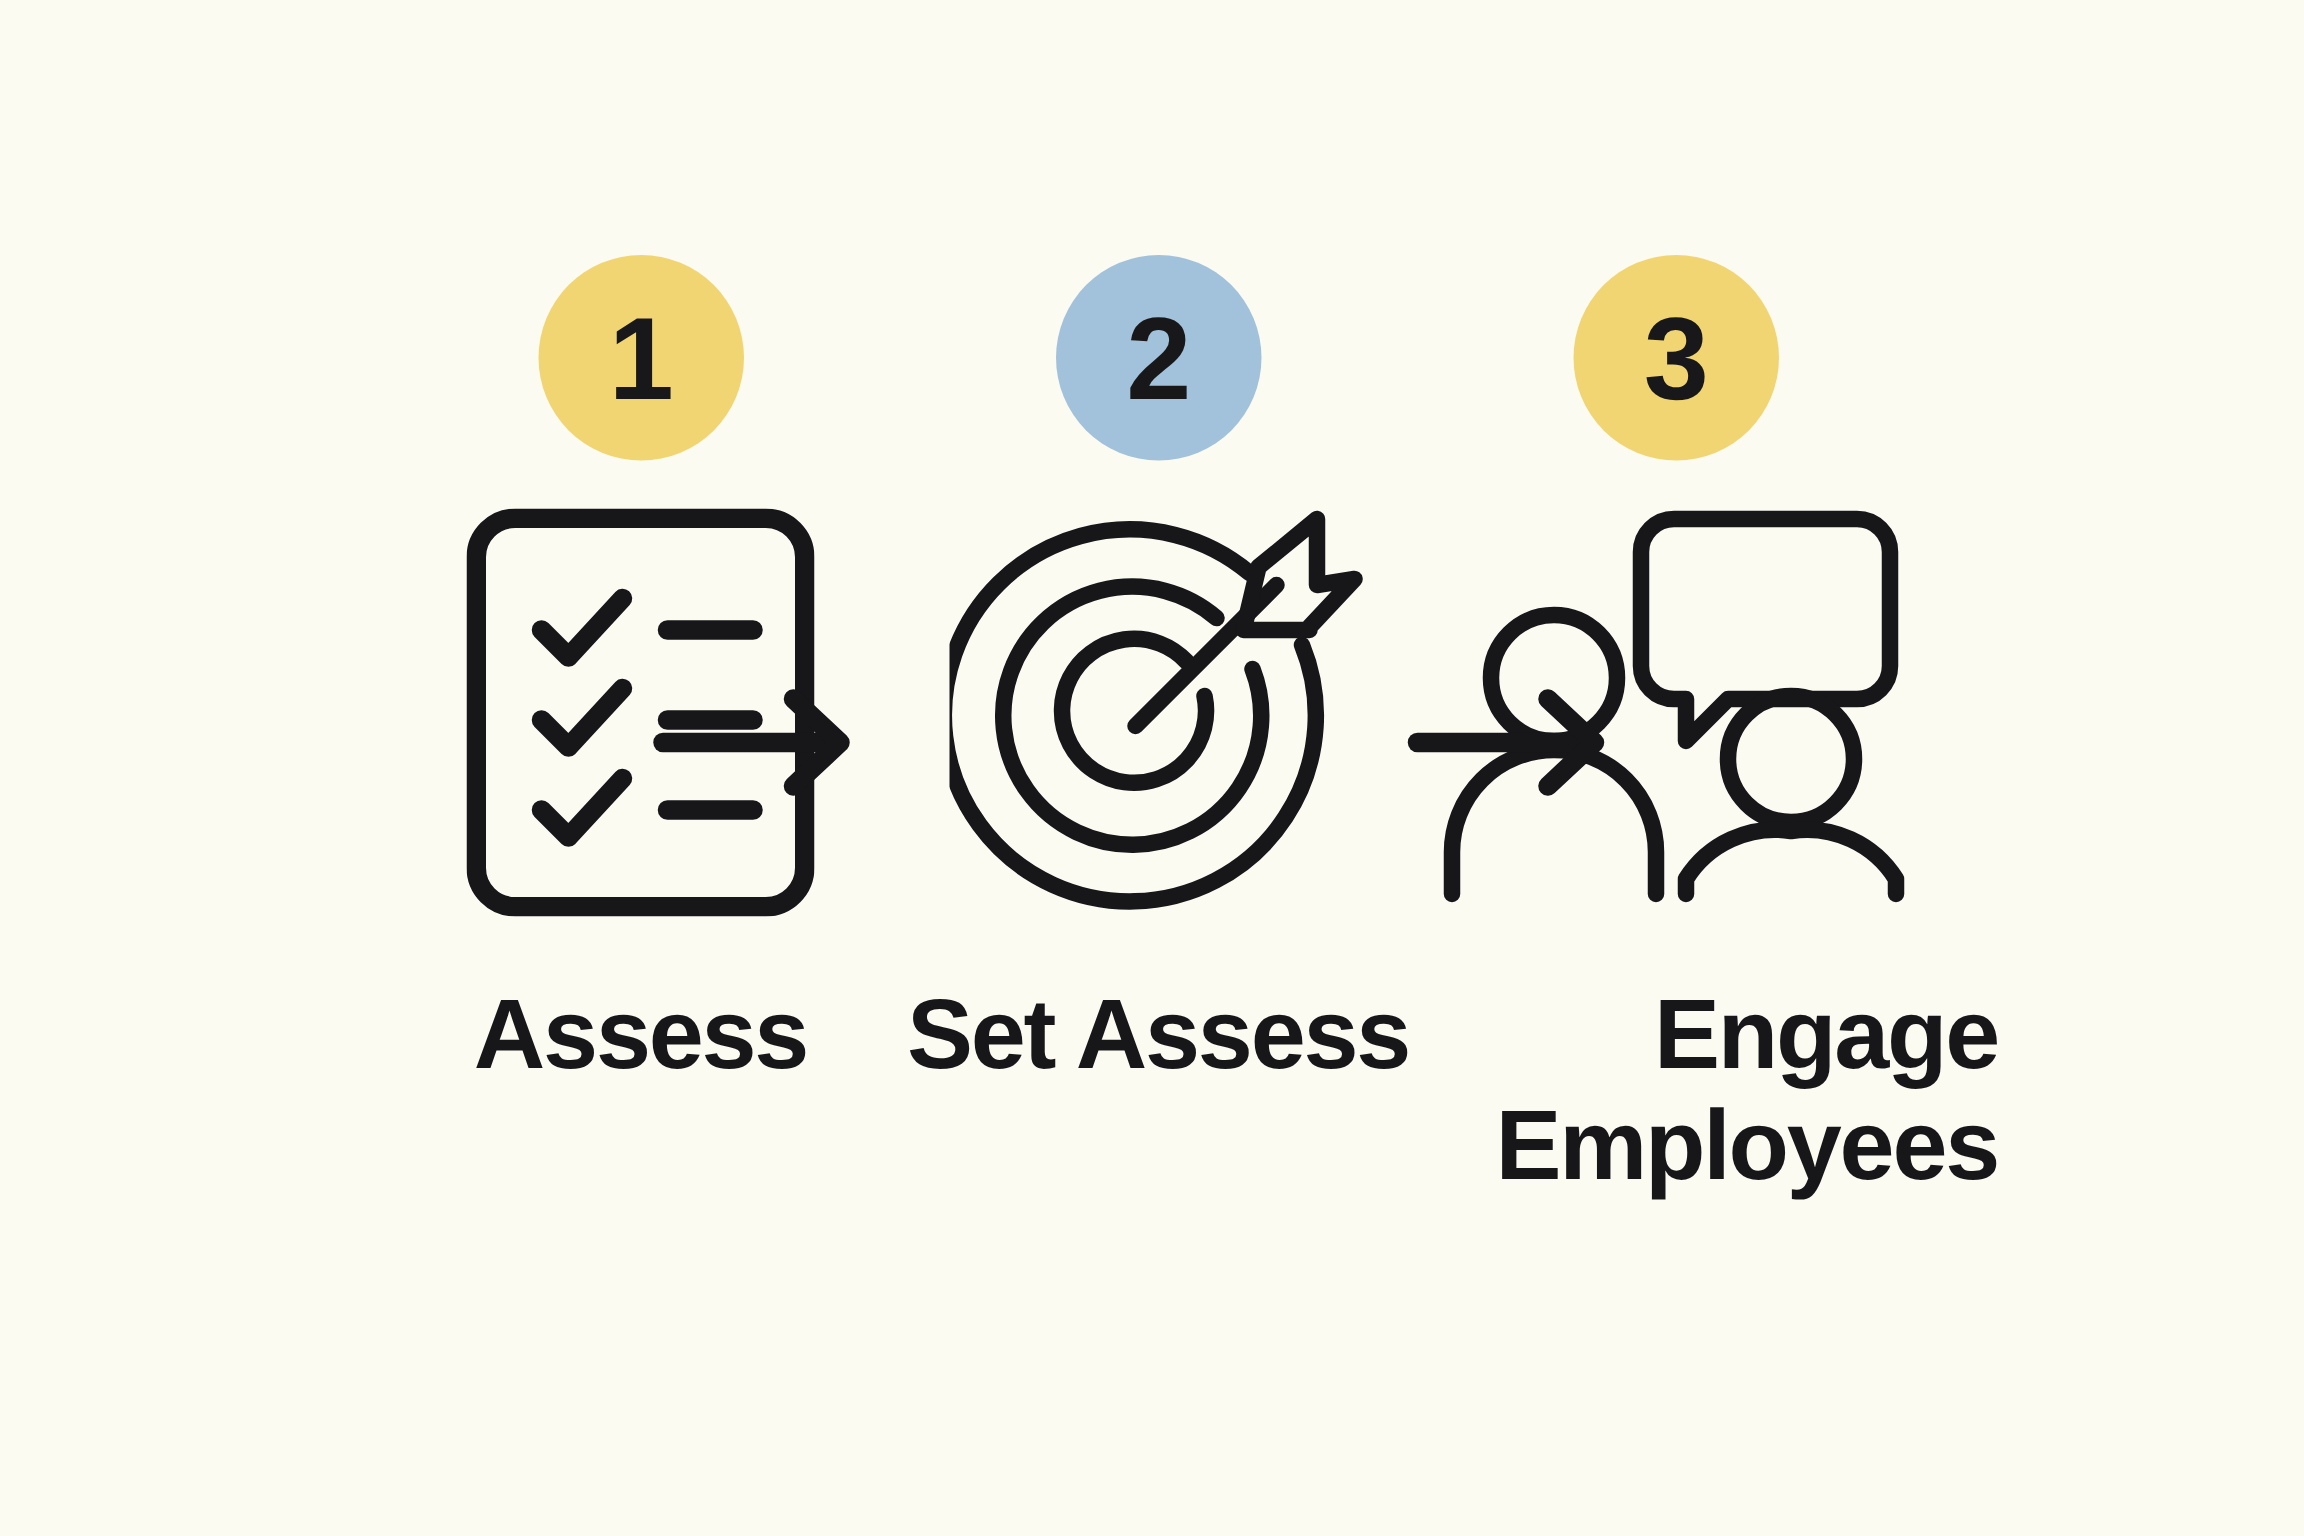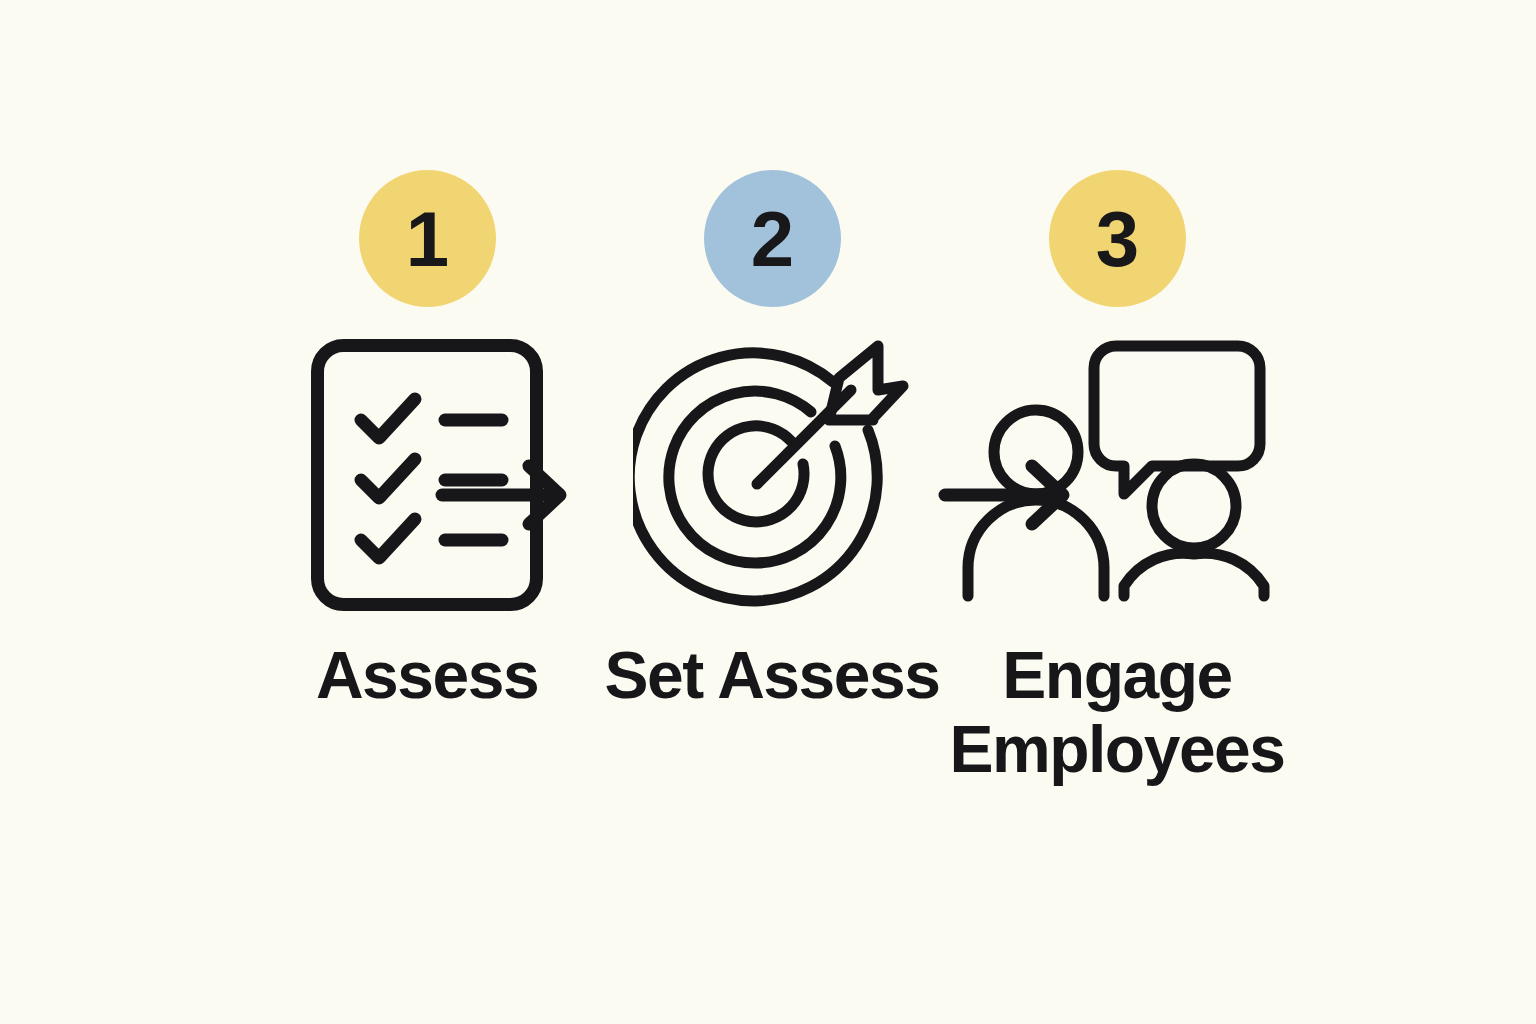--- a/index.html
+++ b/index.html
@@ -72,31 +72,31 @@
     margin-top: 28px;
     height: 280px;
     display: flex;
     align-items: center;
     justify-content: center;
   }
   .icon-wrap svg { display: block; }
 
   
   .label {
-    margin-top: 24px;
+    margin-top: 38px;
     font-family: "Liberation Sans", sans-serif;
     font-weight: bold;
     font-size: 66px;
     line-height: 1.12;
     color: #17171A;
     text-align: center;
     letter-spacing: -1.5px;
     white-space: pre-line;
   }
-  .label-3 { width: 430px; }
+  .label-3 { width: 430px; text-align: right; }
 
   
   .arrow {
     position: absolute;
     top: 455px;
     width: 140px;
     height: 80px;
   }
   .arrow-1 { left: 435px; }
   .arrow-2 { left: 938px; }

